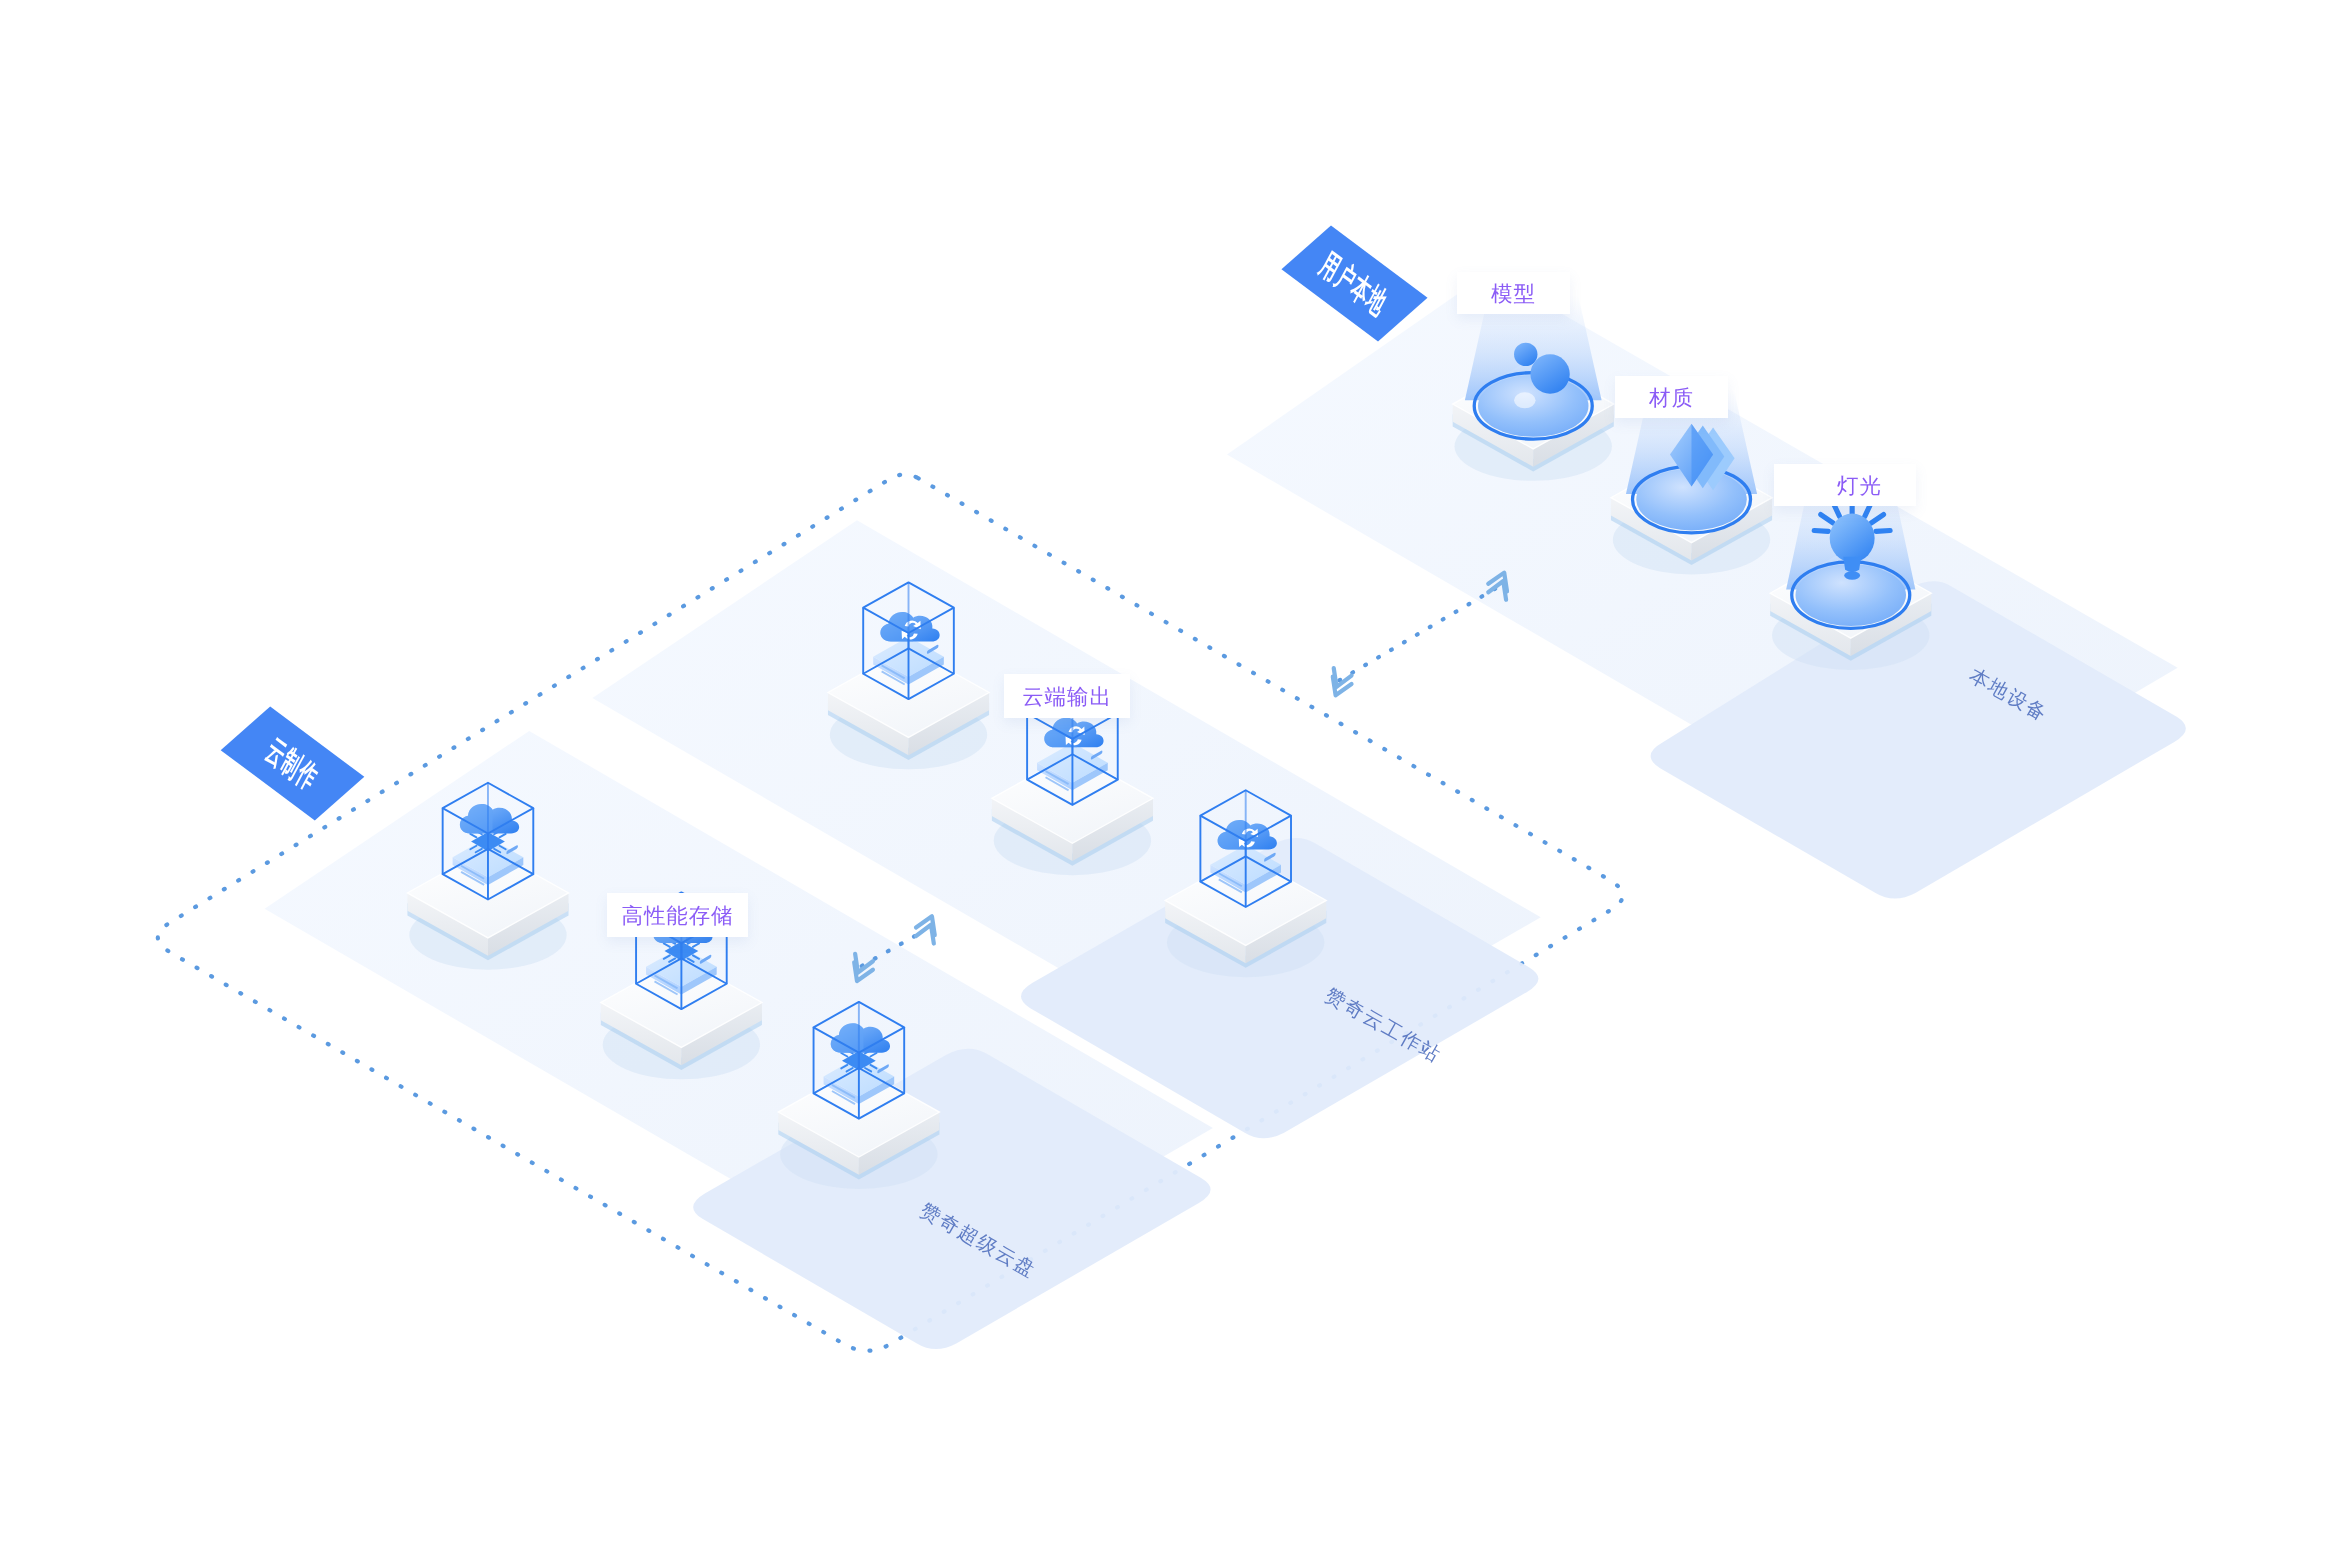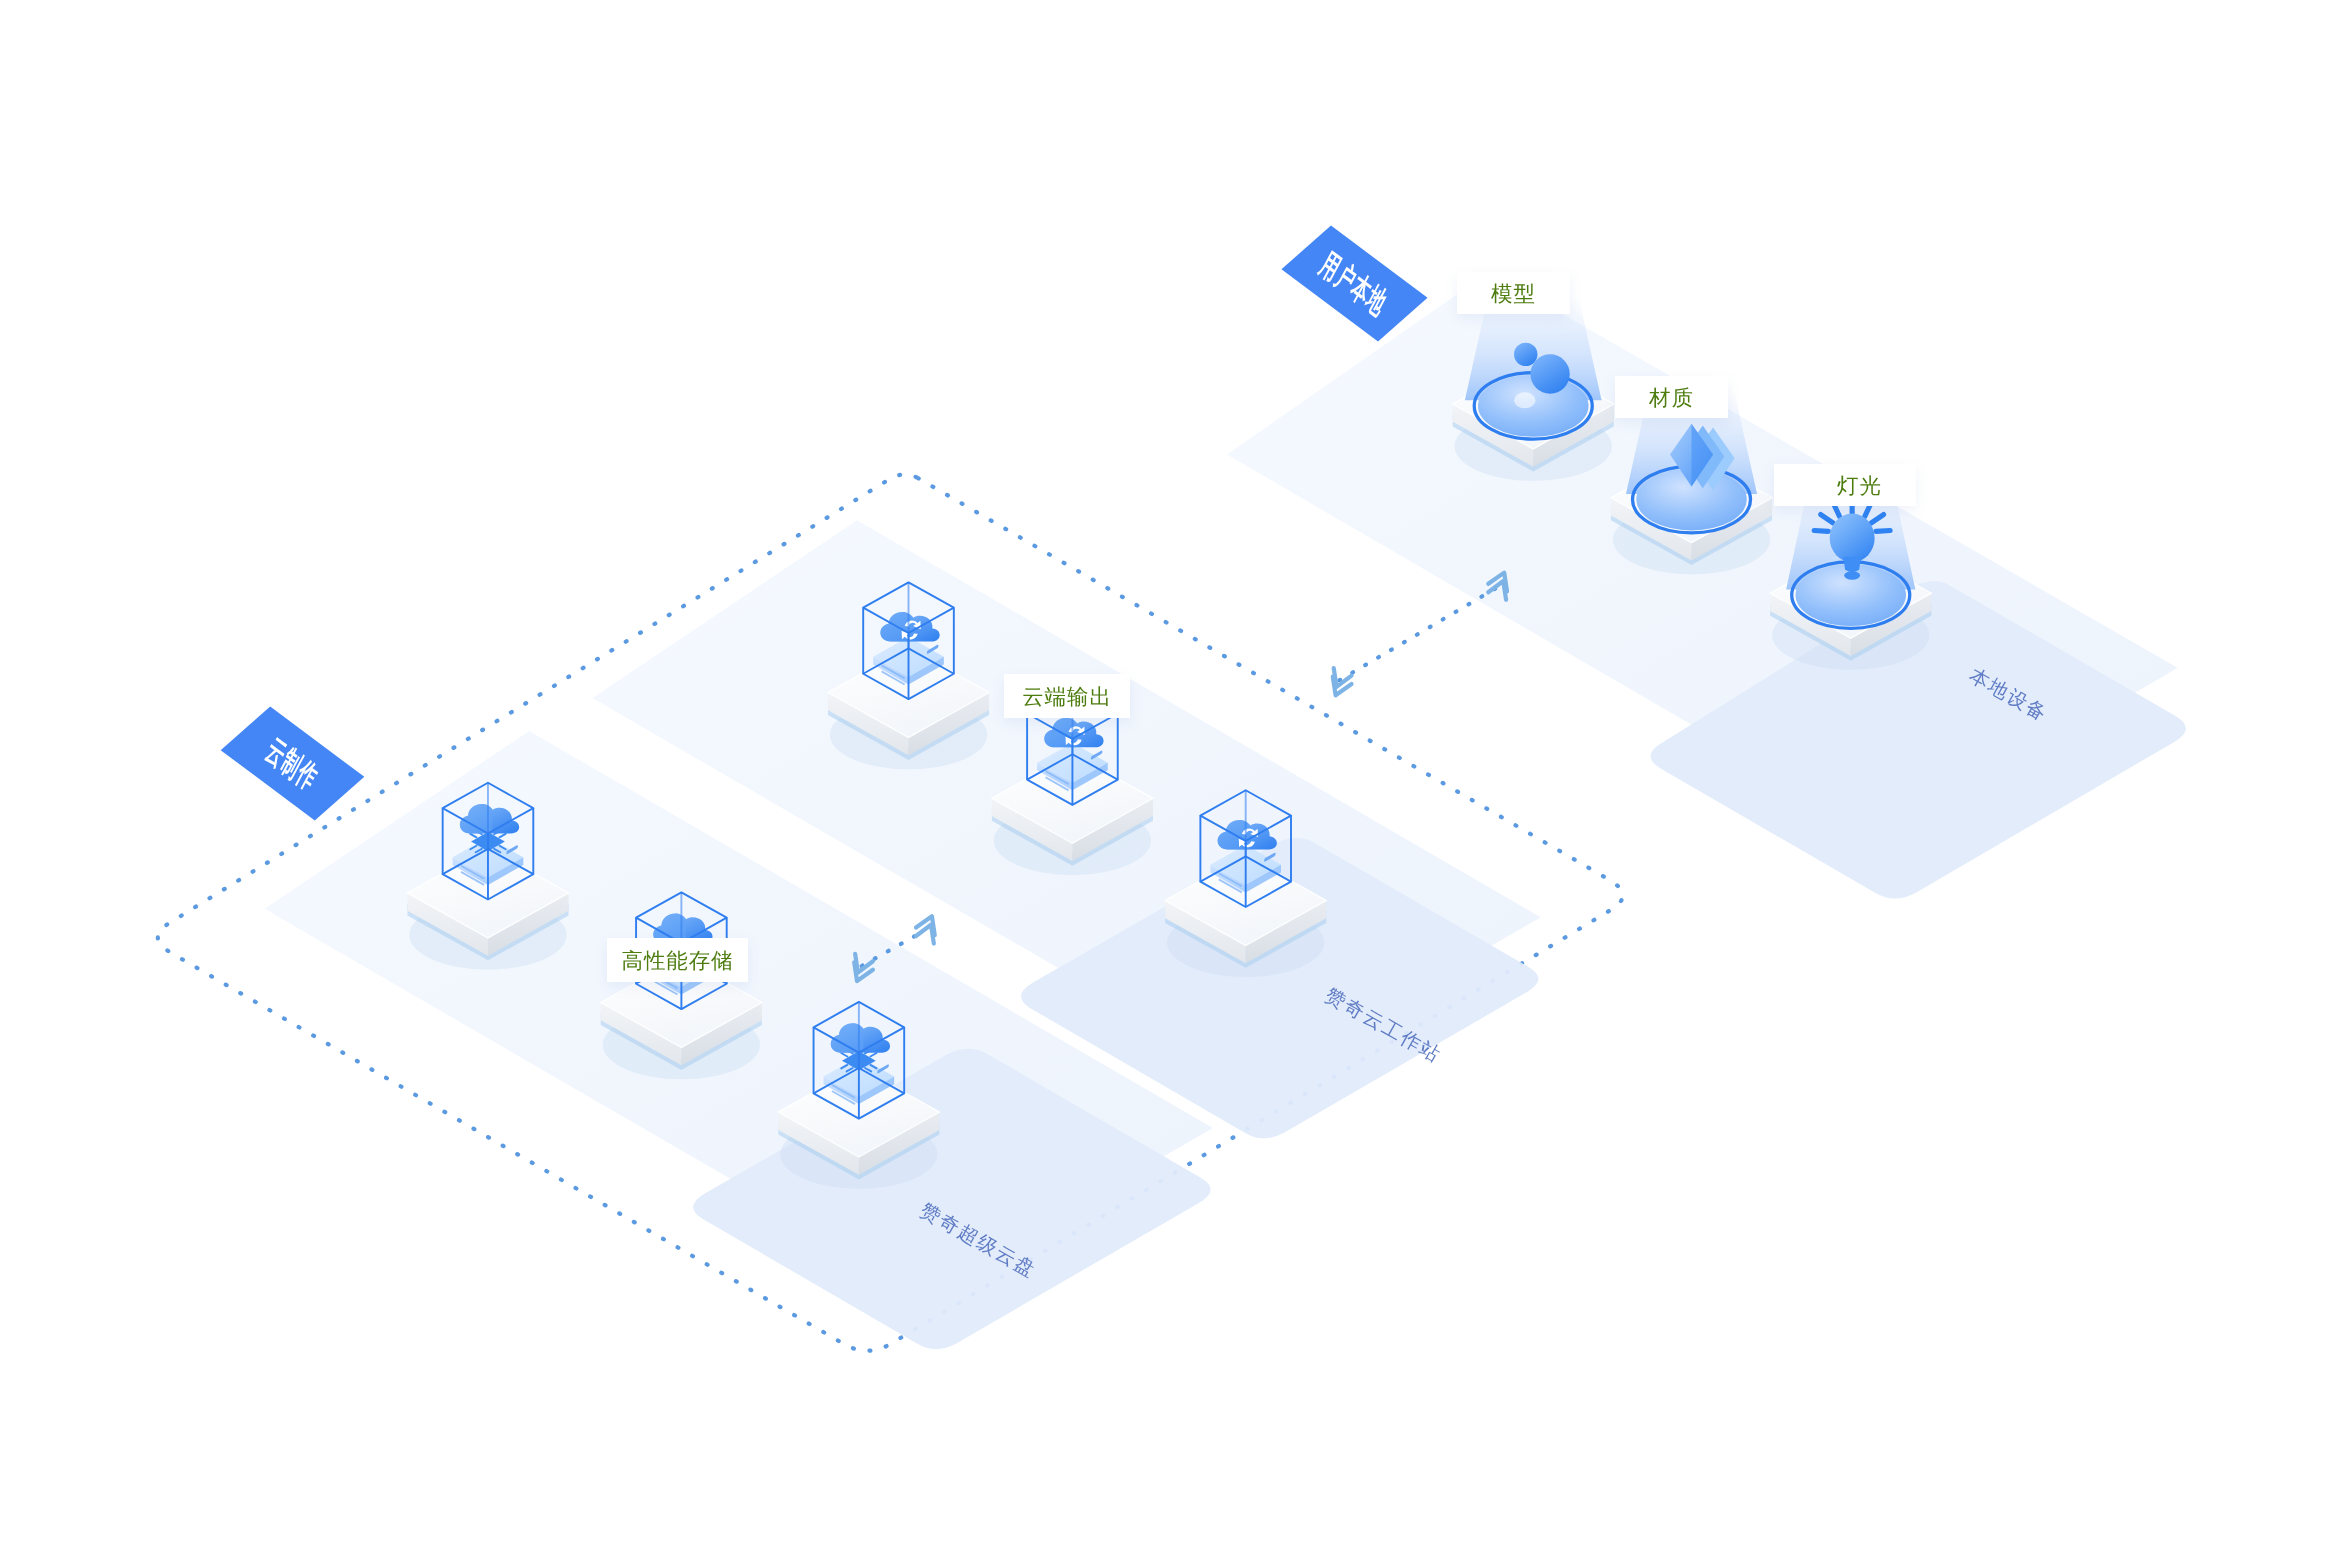--- a/index.html
+++ b/index.html
@@ -10,21 +10,21 @@
     overflow:hidden;
     position:relative;
   }
   #stage{position:absolute;left:0;top:0;width:2342px;height:1562px;}
   svg#scene{position:absolute;left:0;top:0;width:2342px;height:1562px;display:block;}
 
   
   .chip{
     position:absolute;
     background:#ffffff;
-    color:#4d7c0f;
+    color:#8b5cf6;
     display:flex;align-items:center;justify-content:center;
     letter-spacing:0.9px;
     box-shadow:0 4.7px 12px rgba(110,140,200,.10);
     white-space:nowrap;
   }
   .chip.small{font-size:21.5px;}
   .chip.wide{font-size:21.5px;}
 
   
   .ribbon{
@@ -440,21 +440,21 @@
   <div class="ribbon" style="left:215px;top:739px;width:155px;height:49px;font-size:23.4px;
               transform:skewX(-32deg) rotate(27deg);transform-origin:center;">
     <span style="transform:skewX(32deg);display:inline-block;">云制作</span>
   </div>
 
   <div class="ribbon" style="left:1275px;top:259px;width:159px;height:49px;font-size:23.4px;
               transform:skewX(-32deg) rotate(27deg);transform-origin:center;">
     <span style="transform:skewX(32deg);display:inline-block;">用户本地</span>
   </div>
 
-  <div class="chip wide" style="left:607px;top:893px;width:141px;height:44px;margin-top:45px;">
+  <div class="chip wide" style="left:607px;top:893px;width:141px;height:44px;">
     <span>高性能存储</span>
   </div>
 
   <div class="chip wide" style="left:1004px;top:674px;width:126px;height:44px;">
     <span>云端输出</span>
   </div>
 
   <div class="chip small" style="left:1457px;top:272px;width:113px;height:42px;">
     <span>模型</span>
   </div>

